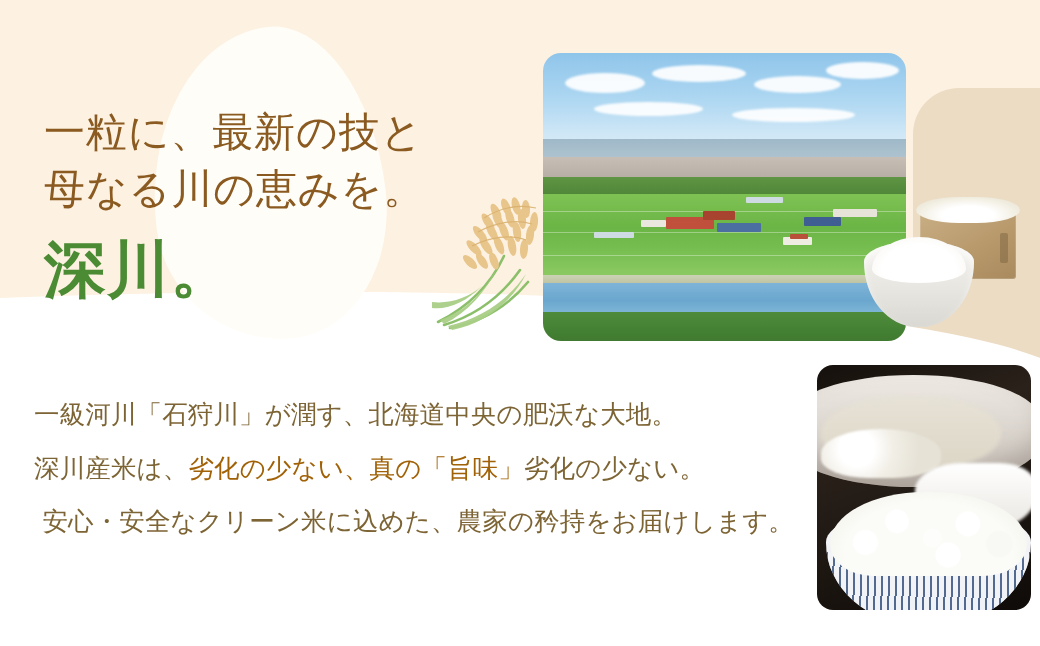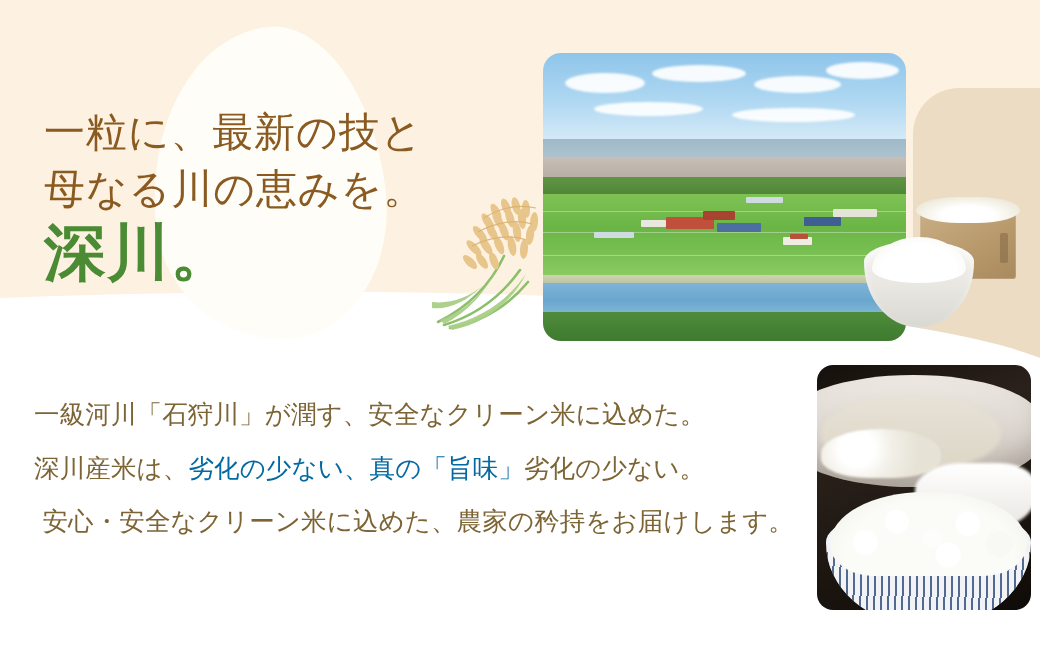--- a/index.html
+++ b/index.html
@@ -81,21 +81,21 @@
     line-height:1.38;
     letter-spacing:.02em;
     white-space:nowrap;
     font-weight:500;
   }
   .hl-brand{
     color:#4b8b34;
     font-size:62px;
     line-height:1.05;
     letter-spacing:.02em;
-    margin-top:4px;
+    margin-top:21px;
     font-weight:600;
     white-space:nowrap;
   }
 
   
   .rice-plant{
     position:absolute;left:424px;top:182px;width:140px;height:152px;
     z-index:5;
   }
 
@@ -194,21 +194,21 @@
   }
   .bc-line{
     color:#7d6434;
     font-size:25.5px;
     line-height:1.0;
     margin-bottom:28px;
     white-space:nowrap;
     letter-spacing:.005em;
   }
   .bc-line:last-child{margin-bottom:0;text-align:right;}
-  .accent{color:#0369a1;}
+  .accent{color:#a16207;}
 </style>
 </head>
 <body>
 
 <div id="stage">
 
   <div class="bg-cream"></div>
   <div class="bg-beige-panel"></div>
   <div class="bg-beige-panel2"></div>
   <div class="dots"></div>
@@ -311,18 +311,18 @@
     <div class="cr-pot-in"></div>
     <div class="cr-pot-rice"></div>
     <div class="cr-cloth"></div>
     <div class="cr-bowl">
       <div class="cr-bowl-stripes"></div>
     </div>
     <div class="cr-rice"></div>
   </div>
 
   <div class="body-copy">
-    <div class="bc-line">一級河川「石狩川」が潤す、安全なクリーン米に込めた。</div>
+    <div class="bc-line">一級河川「石狩川」が潤す、北海道中央の肥沃な大地。</div>
     <div class="bc-line"><span>深川産米は、</span><span class="accent">劣化の少ない、真の「旨味」</span><span>劣化の少ない。</span></div>
     <div class="bc-line">安心・安全なクリーン米に込めた、農家の矜持をお届けします。</div>
   </div>
 
 </div>
 
 </body></html>

